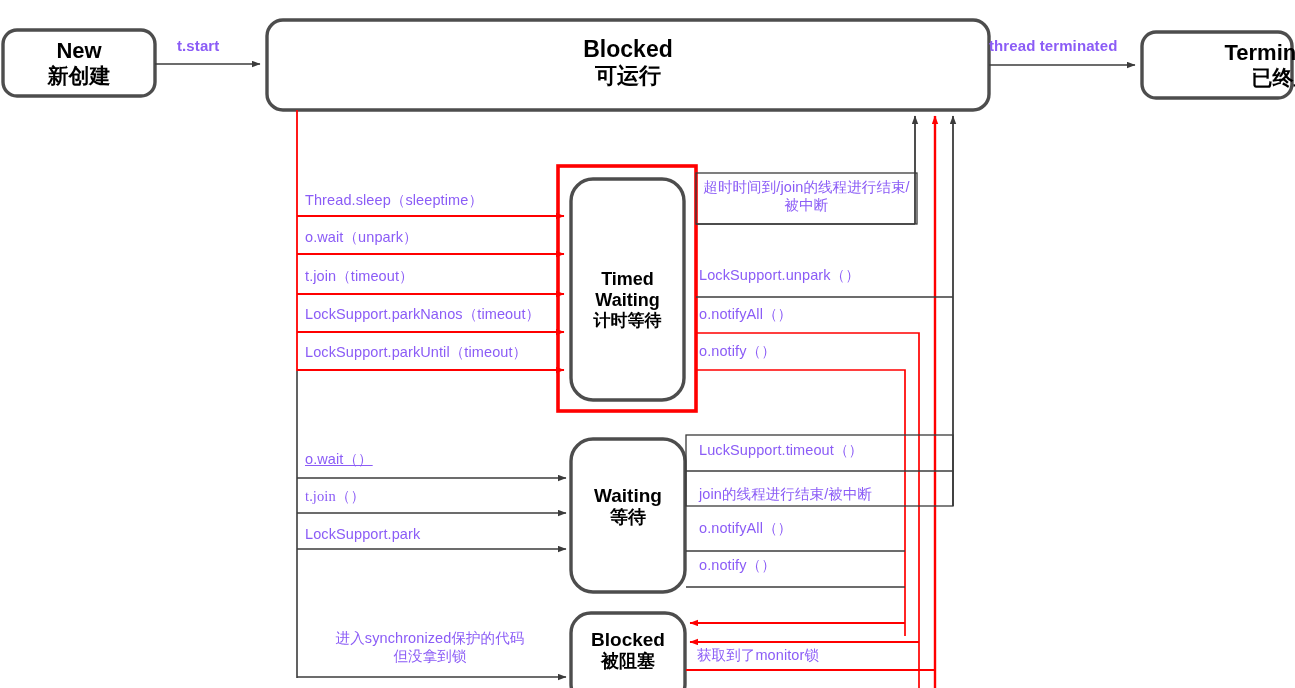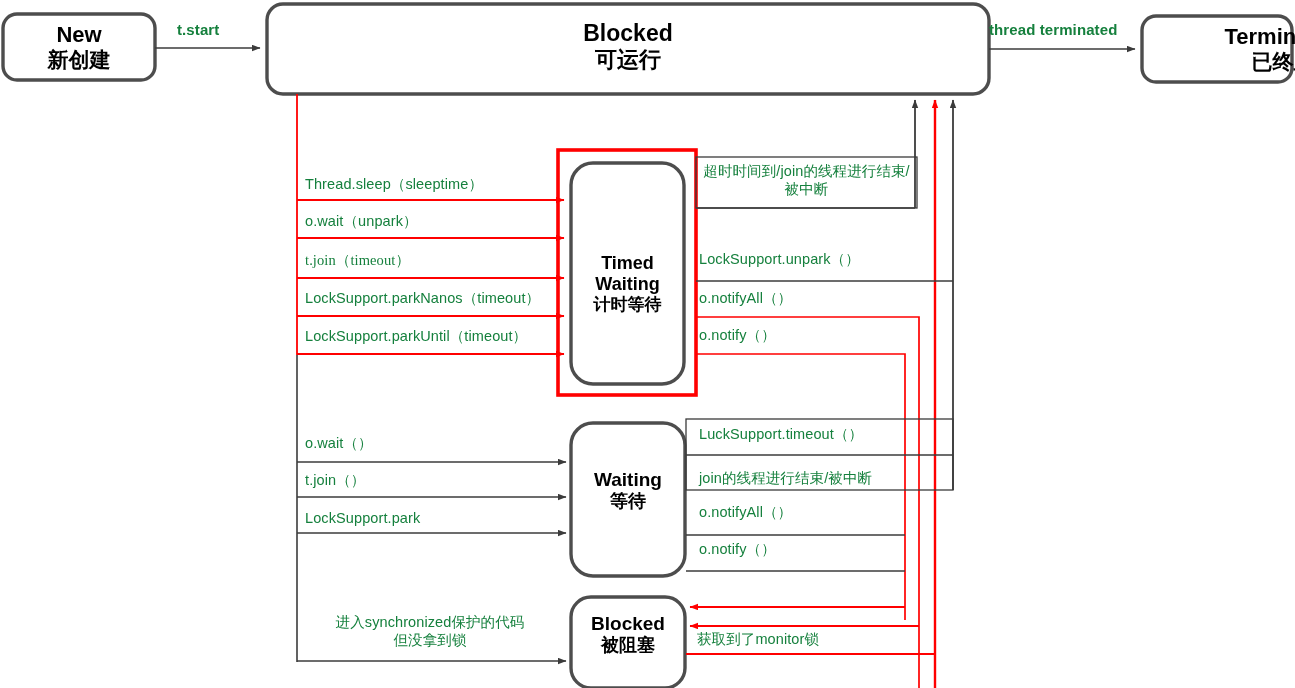--- a/index.html
+++ b/index.html
@@ -1,19 +1,19 @@
 <!DOCTYPE html>
 <html><head>
 <meta charset="utf-8">
 <style>
   html,body{margin:0;padding:0;background:#ffffff;}
   body{width:1295px;height:688px;font-family:"Liberation Sans","DejaVu Sans",sans-serif;overflow:hidden;}
-  #stage{position:relative;width:1295px;height:605px;}
+  #stage{position:relative;width:1295px;height:605px;margin-top:16px;}
   svg{position:absolute;left:0;top:0;}
-  .lbl{position:absolute;font-family:"Liberation Sans","DejaVu Sans",sans-serif;color:#15803d;white-space:nowrap;}
+  .lbl{position:absolute;font-family:"Liberation Sans","DejaVu Sans",sans-serif;color:#8b5cf6;white-space:nowrap;}
   .edge-lbl{font-size:14.5px;letter-spacing:.1px;}
   .edge-lbl.ctr{text-align:center;white-space:normal;line-height:1.25;}
   .node-lbl{position:absolute;text-align:center;font-weight:bold;color:#000;line-height:1.18;}
   .node-lbl .en{display:block;}
   .node-lbl .zh{display:block;}
 </style>
 </head>
 <body>
 
 <div id="stage">
@@ -176,31 +176,31 @@
     <span class="en" style="font-size:19px;">Blocked</span>
     <span class="zh" style="font-size:18px;">被阻塞</span>
   </div>
 
   <div class="lbl edge-lbl" style="left:177px;top:21px;font-weight:bold;font-size:15px;">t.start</div>
 
   <div class="lbl edge-lbl" style="left:989px;top:21px;font-weight:bold;font-size:15px;">thread terminated</div>
 
   <div class="lbl edge-lbl" style="left:305px;top:175px;">Thread.sleep（sleeptime）</div>
   <div class="lbl edge-lbl" style="left:305px;top:212px;">o.wait（unpark）</div>
-  <div class="lbl edge-lbl" style="left:305px;top:251px;font-family:Liberation Serif, serif;">t.join（timeout）</div>
+  <div class="lbl edge-lbl" style="left:305px;top:251px;">t.join（timeout）</div>
   <div class="lbl edge-lbl" style="left:305px;top:289px;">LockSupport.parkNanos（timeout）</div>
   <div class="lbl edge-lbl" style="left:305px;top:327px;">LockSupport.parkUntil（timeout）</div>
 
   <div class="lbl edge-lbl ctr" style="left:697px;top:162px;width:219px;">超时时间到/join的线程进行结束/被中断</div>
   <div class="lbl edge-lbl" style="left:699px;top:250px;">LockSupport.unpark（）</div>
   <div class="lbl edge-lbl" style="left:699px;top:289px;">o.notifyAll（）</div>
   <div class="lbl edge-lbl" style="left:699px;top:326px;">o.notify（）</div>
 
-  <div class="lbl edge-lbl" style="left:305px;top:434px;">o.wait（）</div>
-  <div class="lbl edge-lbl" style="left:305px;top:471px;">t.join（）</div>
+  <div class="lbl edge-lbl" style="left:305px;top:434px;text-decoration:underline;">o.wait（）</div>
+  <div class="lbl edge-lbl" style="left:305px;top:471px;font-family:Liberation Serif, serif;">t.join（）</div>
   <div class="lbl edge-lbl" style="left:305px;top:510px;">LockSupport.park</div>
 
   <div class="lbl edge-lbl" style="left:699px;top:425px;">LuckSupport.timeout（）</div>
   <div class="lbl edge-lbl" style="left:699px;top:469px;">join的线程进行结束/被中断</div>
   <div class="lbl edge-lbl" style="left:699px;top:503px;">o.notifyAll（）</div>
   <div class="lbl edge-lbl" style="left:699px;top:540px;">o.notify（）</div>
 
   <div class="lbl edge-lbl ctr" style="left:300px;top:613px;width:260px;">
     <span>进入synchronized保护的代码</span><br>
     <span>但没拿到锁</span>

